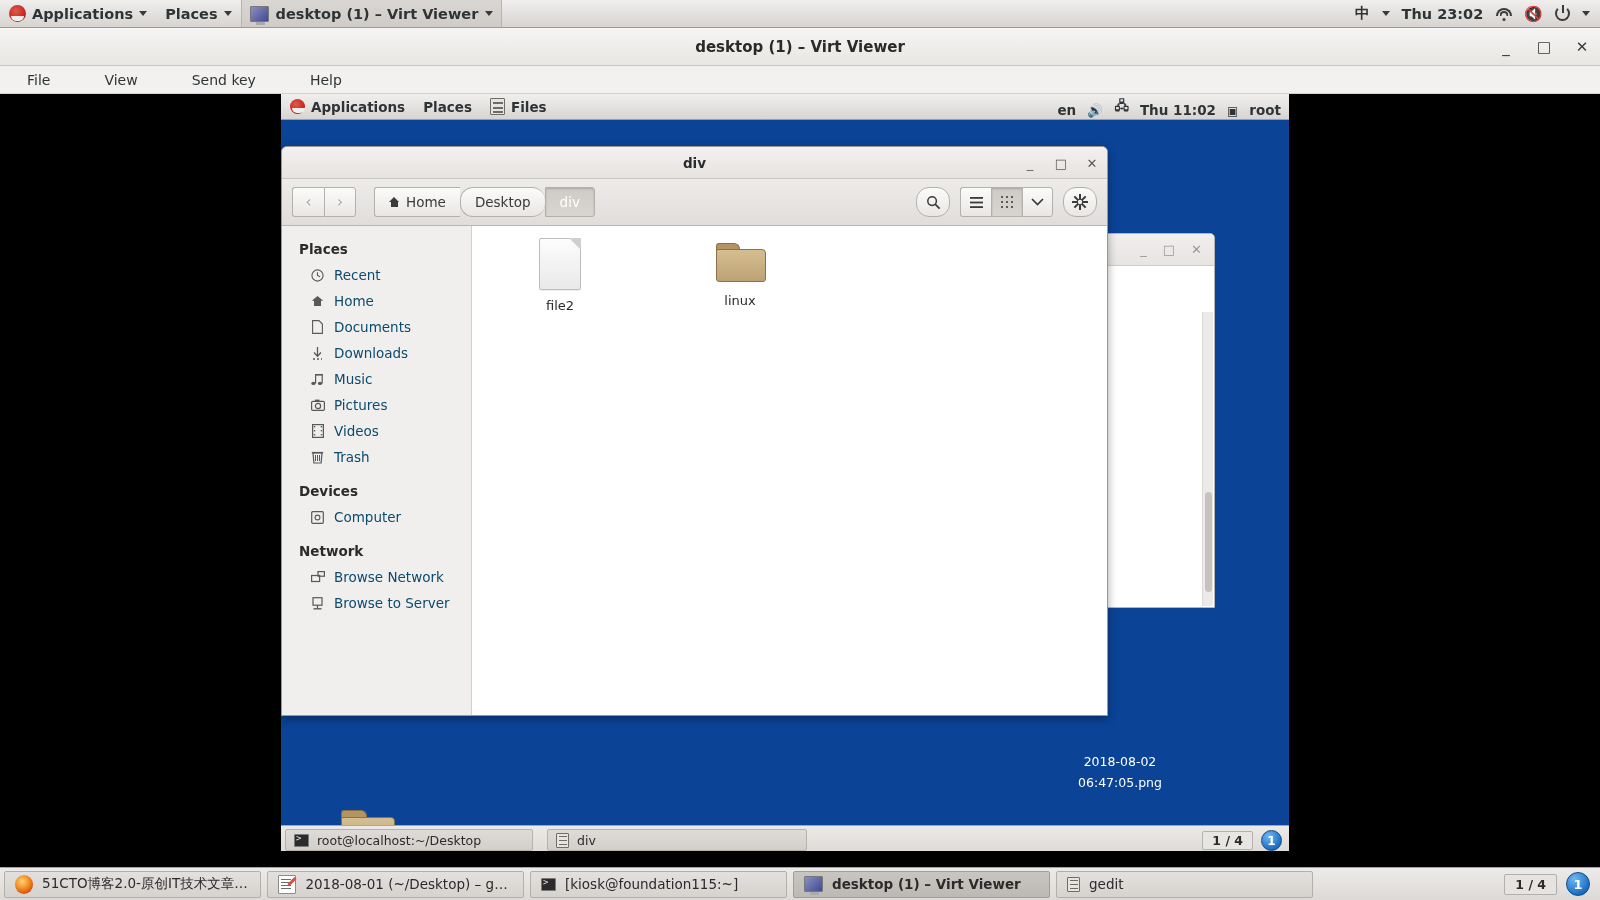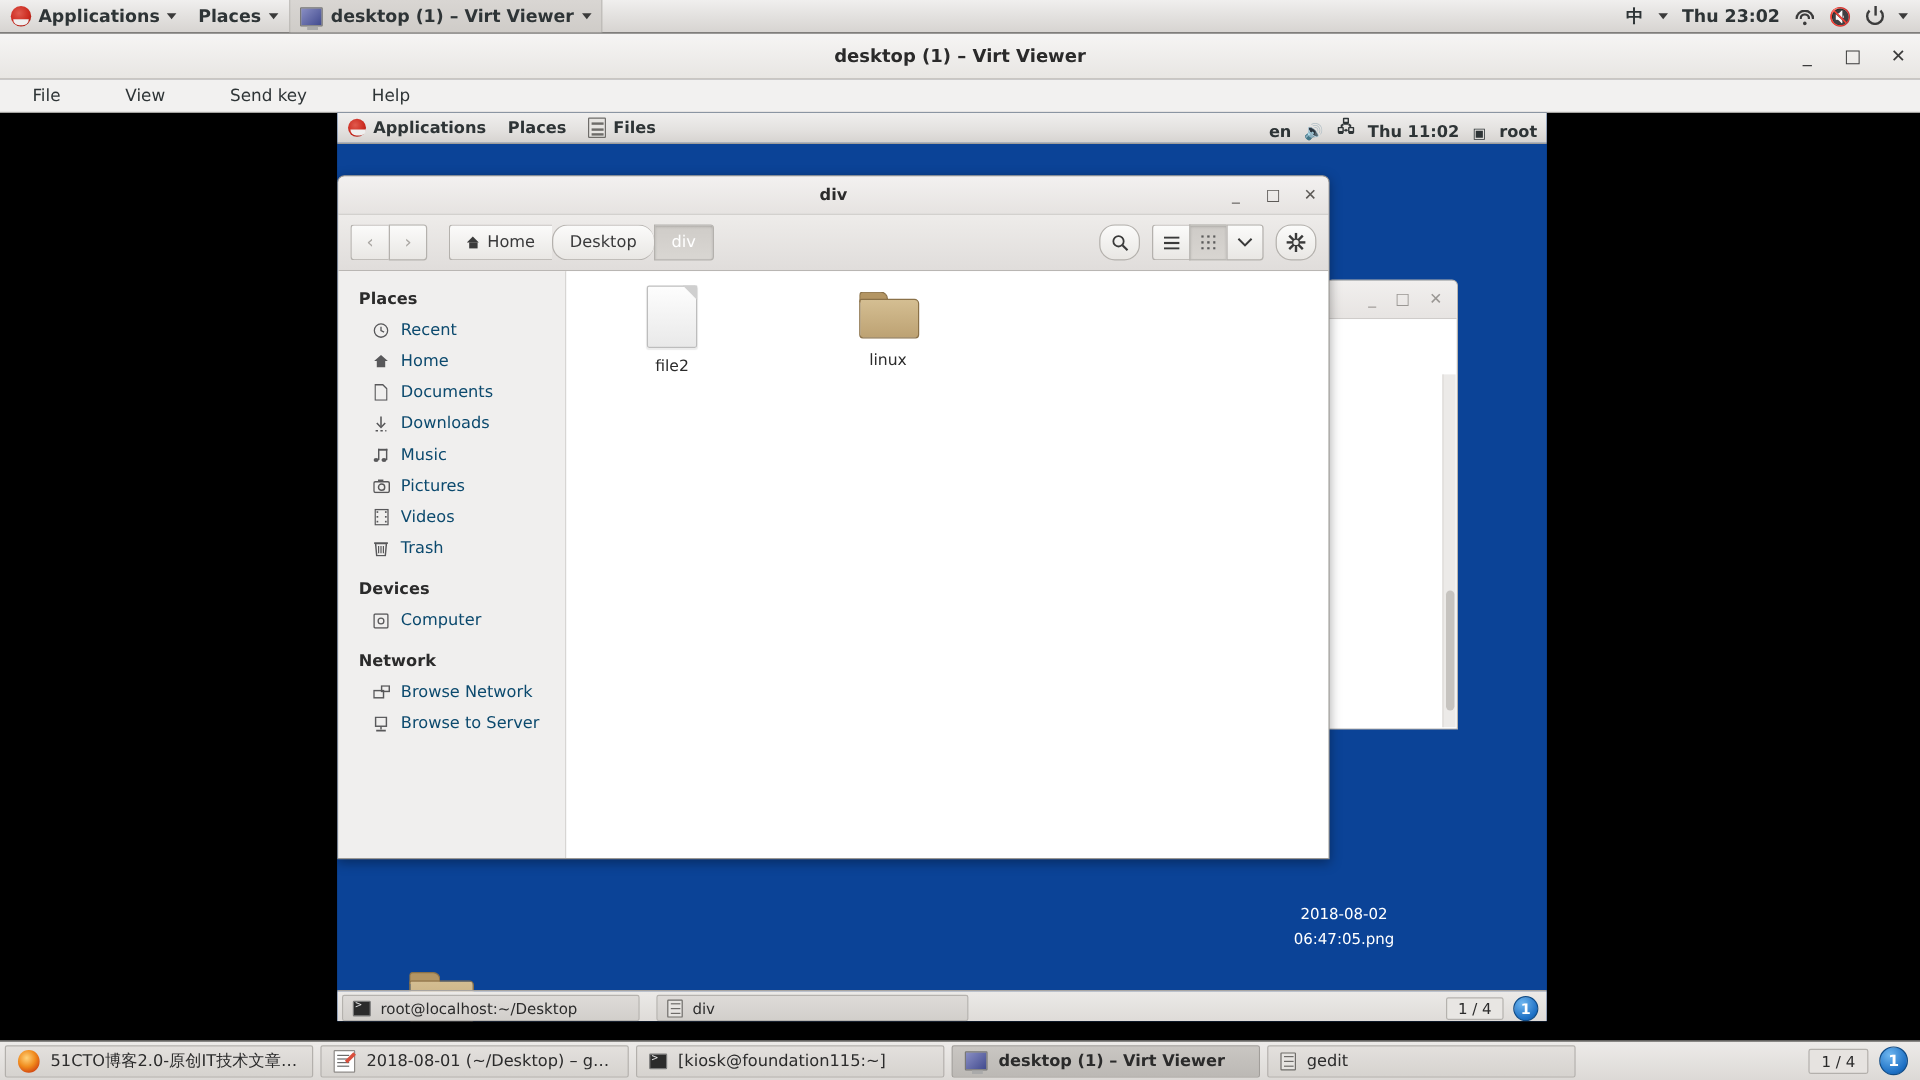--- a/index.html
+++ b/index.html
@@ -155,21 +155,21 @@
     display:flex;align-items:flex-end;padding:0 4px;gap:14px;font-size:12.5px;color:#2b2b2b;}
   .tbtn{display:flex;align-items:center;gap:8px;height:22px;padding:0 8px;
     background:linear-gradient(to bottom,#dedbd8,#d2cfcb);border:1px solid #b5b2ae;border-radius:2px;}
   .tbtn.w1{width:248px;}
   .tbtn.w2{width:260px;}
   .term-ico{width:15px;height:13px;background:#2b2b2b;border:1px solid #7a7a7a;border-radius:1px;position:relative;}
   .term-ico:after{content:">";position:absolute;left:1px;top:-2px;color:#e6e6e6;font-size:9px;font-family:"DejaVu Sans Mono",monospace;}
   .cabinet-s{width:13px;height:15px;border:1.4px solid #6e6c69;background:#e6e4e1;border-radius:1px;position:relative;}
   .cabinet-s:before{content:"";position:absolute;left:2px;top:2px;width:8px;height:1.4px;background:#6e6c69;box-shadow:0 4px 0 #6e6c69,0 8px 0 #6e6c69;}
   .ws-right{margin-left:auto;display:flex;align-items:center;gap:8px;padding-right:3px;}
-  .ws-count{border:1px solid #b5b2ae;background:#e8e6e3;padding:1px 9px;border-radius:2px;font-size:12.5px;}
+  .ws-count{border:1px solid #b5b2ae;background:#e8e6e3;padding:1px 9px;border-radius:2px;font-size:12.5px;font-weight:bold;}
   .ws-badge{width:21px;height:21px;border-radius:50%;
     background:radial-gradient(circle at 35% 28%,#6fb7f0,#1c6fc4 70%,#12508f);
     border:1px solid #0f4b86;color:#fff;font-size:12px;display:flex;align-items:center;justify-content:center;font-weight:bold;}
 
   
   .host-taskbar{position:absolute;left:0;bottom:0;width:1600px;height:33px;
     background:linear-gradient(to bottom,#edebe9,#dcd9d6);border-top:1px solid #a5a29f;
     display:flex;align-items:center;padding:0 4px;gap:6px;font-size:13.5px;color:#2b2b2b;}
   .htbtn{display:flex;align-items:center;gap:9px;height:27px;padding:0 10px;width:257px;
     background:linear-gradient(to bottom,#e3e0dd,#d6d3cf);border:1px solid #b3b0ac;border-radius:2px;

